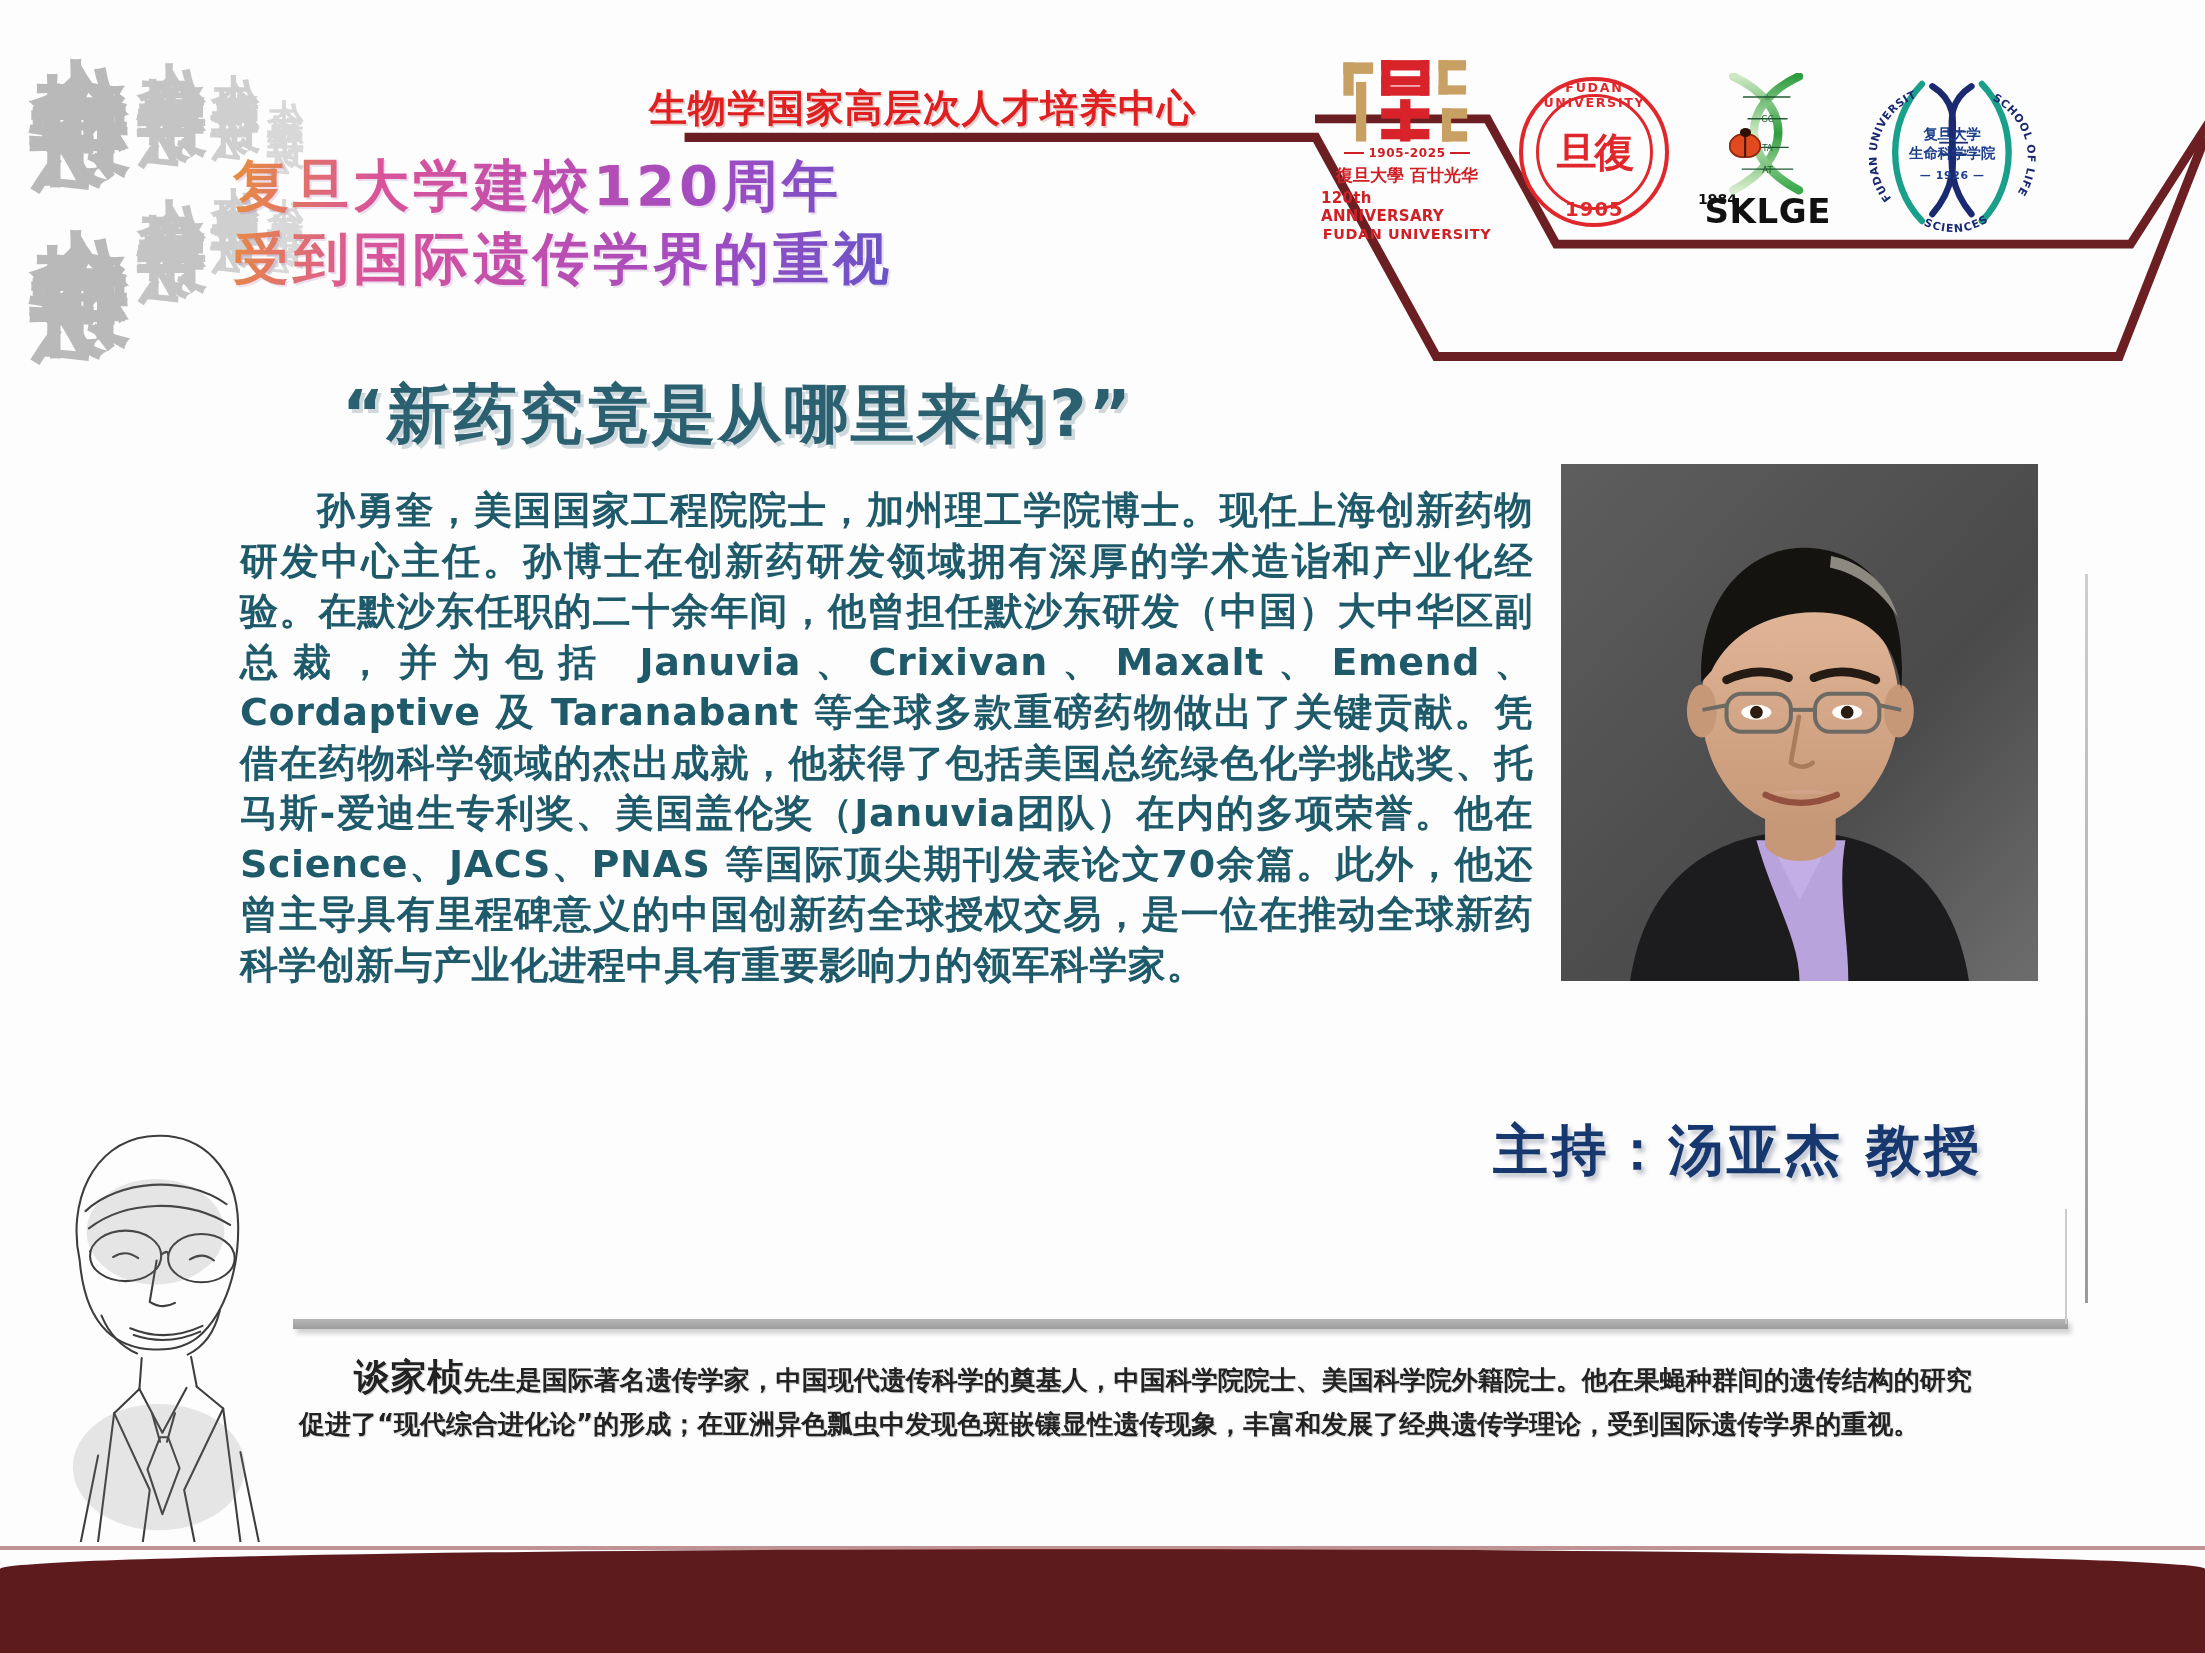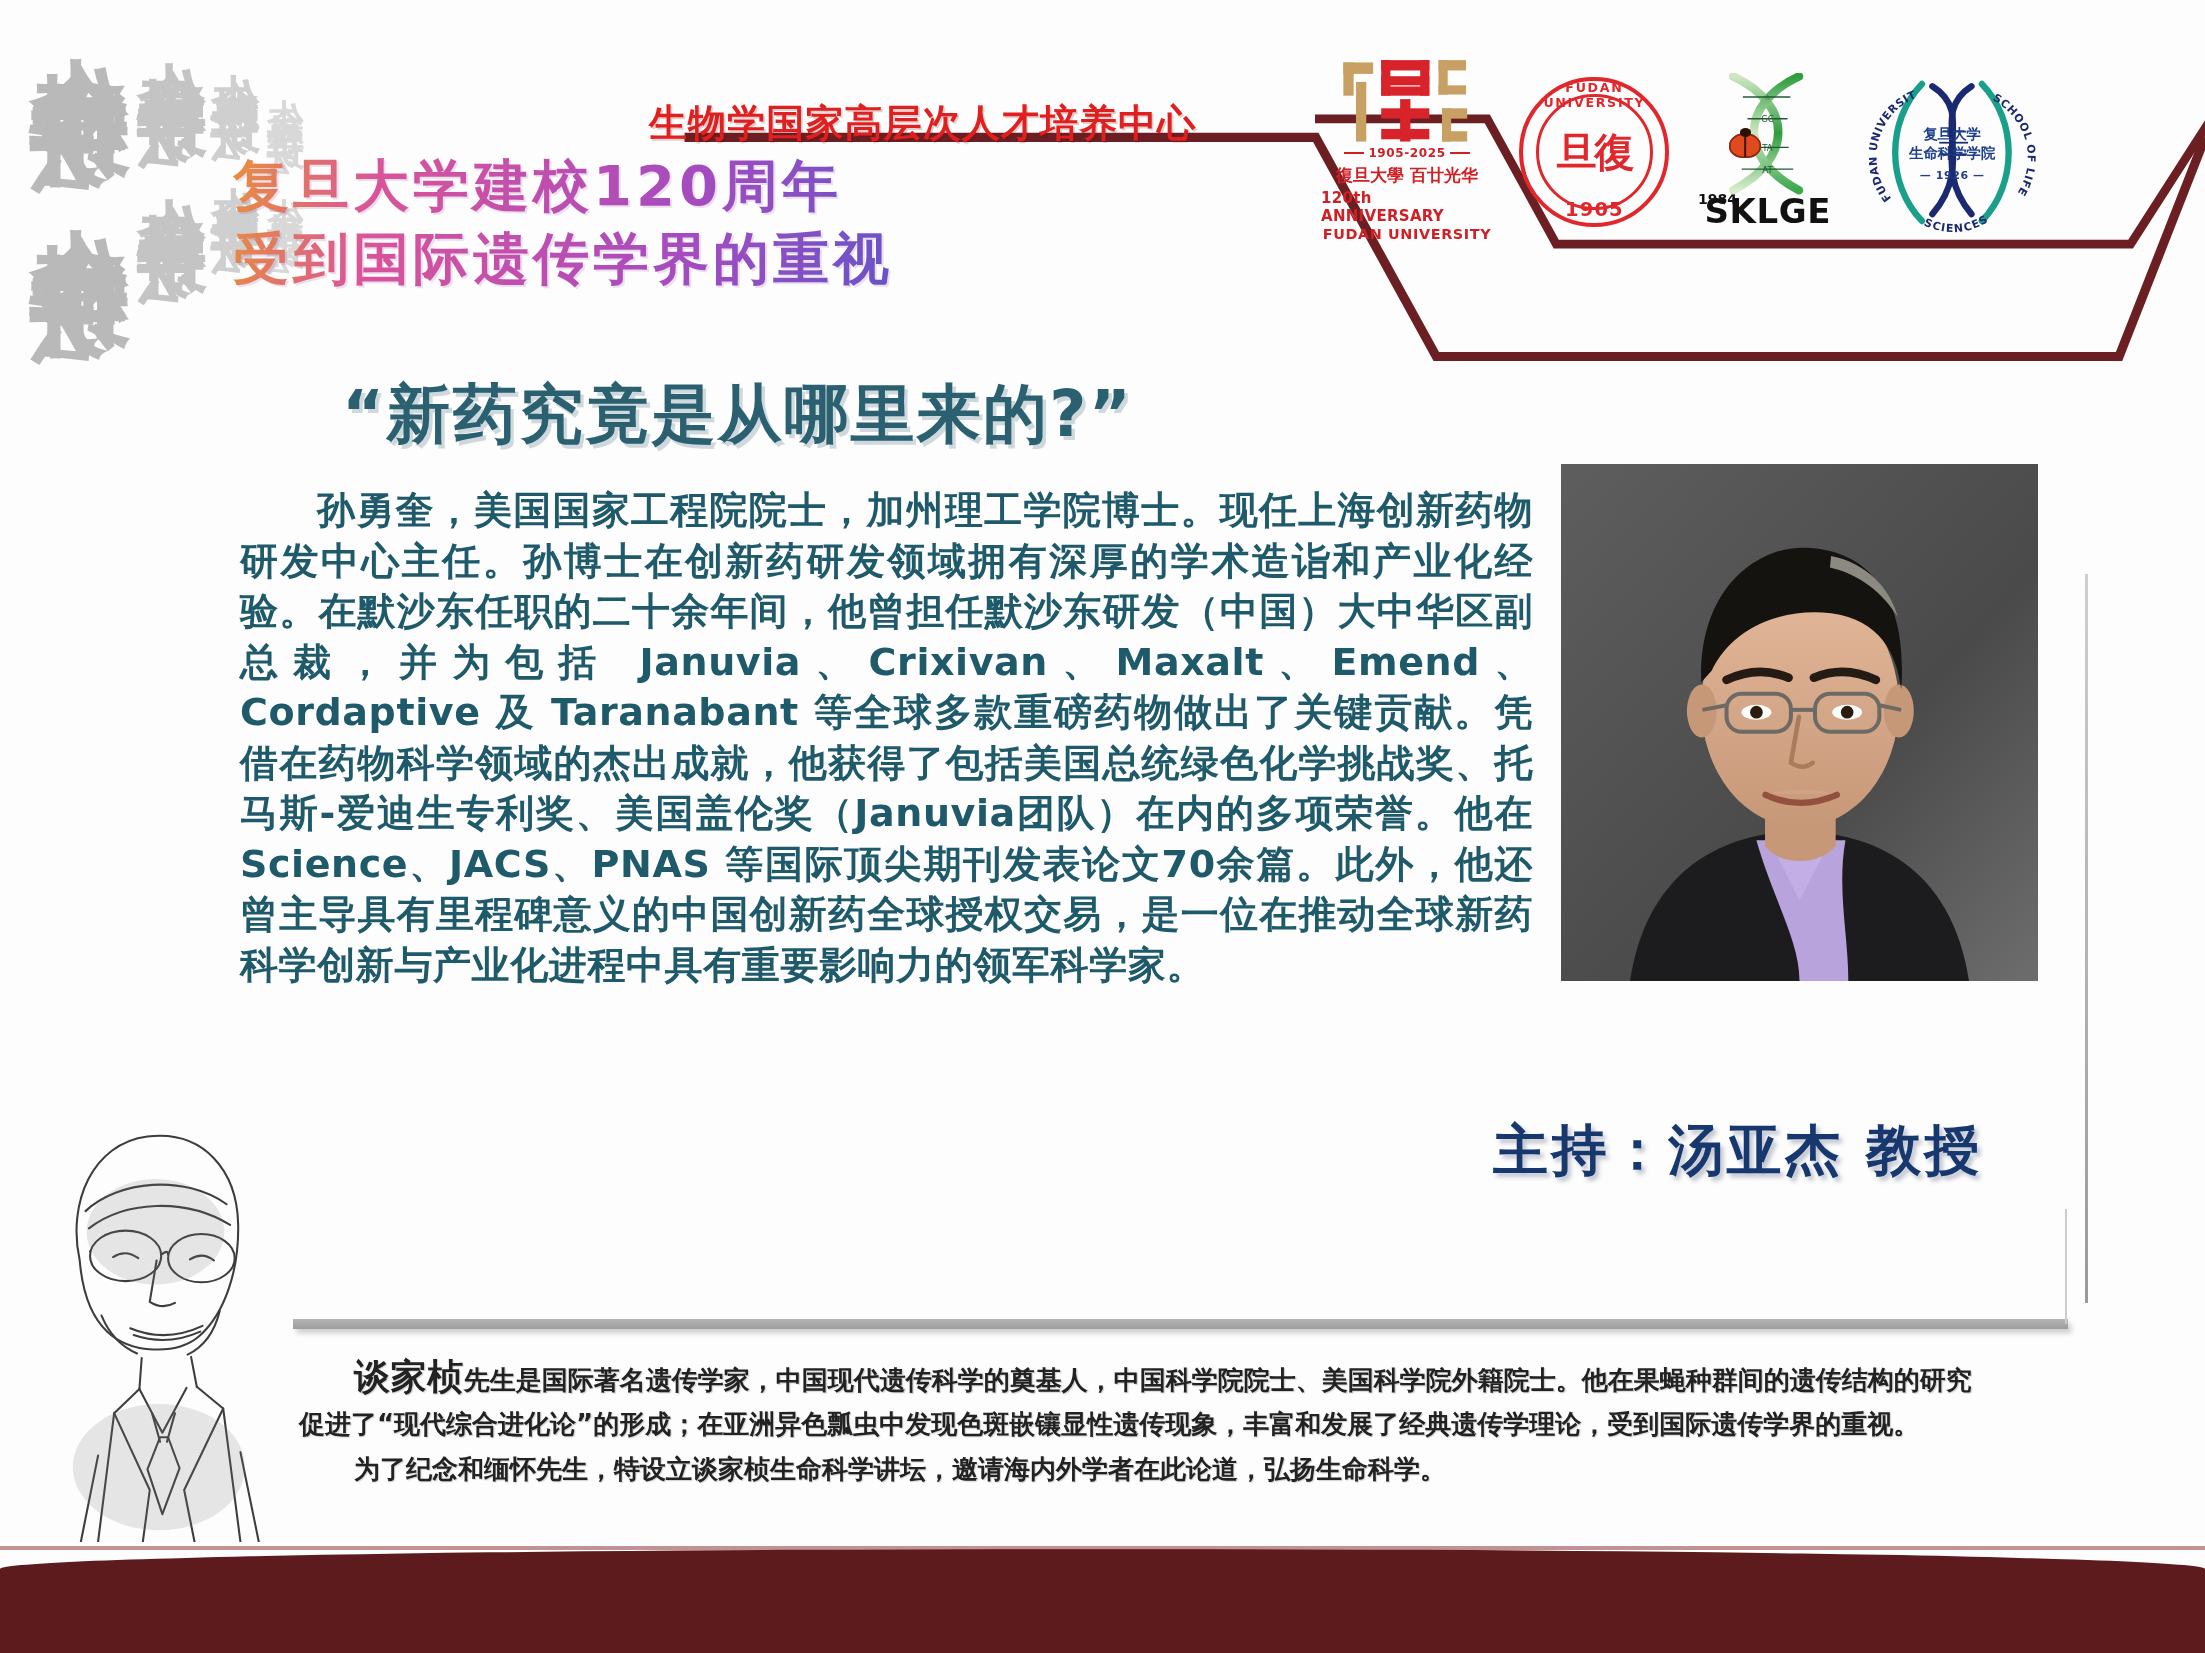--- a/index.html
+++ b/index.html
@@ -41,21 +41,21 @@
   .hexline{
     position:absolute;
     left:1315px;top:113px;
     width:896px;height:253px;
     pointer-events:none;
   }
 
   
   .center-name{
     position:absolute;
-    left:649px;top:98px;
+    left:649px;top:83px;
     font-size:38px;
     font-weight:700;
     color:#e02020;
     letter-spacing:1.1px;
     white-space:nowrap;
     text-shadow:1.7px 1.7px 0 rgba(120,0,0,.18);
   }
 
   
   .series-title{
@@ -470,21 +470,20 @@
   <div class="vline"></div>
 
   <div class="host-line">主持：汤亚杰 教授</div>
 
   <div class="grayline"></div>
   <div class="rightrule"></div>
 
   <div class="footer">
     <div class="fp indent"><span class="lead">谈家桢</span><span>先生是国际著名遗传学家，中国现代遗传科学的奠基人，中国科学院院士、美国科学院外籍院士。他在果蝇种群间的遗传结构的研究</span></div>
     <div class="fp">促进了“现代综合进化论”的形成；在亚洲异色瓢虫中发现色斑嵌镶显性遗传现象，丰富和发展了经典遗传学理论，受到国际遗传学界的重视。</div>
-    <div class="fp last">为了纪念和缅怀先生，特设立谈家桢生命科学讲坛，邀请海内外学者在此论道，弘扬生命科学。</div>
   </div>
 
   <svg class="sketch" viewBox="0 0 460 790" xmlns="http://www.w3.org/2000/svg">
     <g fill="none" stroke="#2d2d2d" stroke-width="3.6" stroke-linecap="round" stroke-linejoin="round">
 
       <path d="M118 300 C 96 200, 140 96, 236 84 C 336 72, 392 146, 394 236
                C 396 314, 372 392, 326 432 C 286 466, 206 462, 166 424
                C 136 396, 122 348, 118 300 Z"></path>
 
       <path d="M128 214 C 186 160, 300 150, 374 202"></path>

